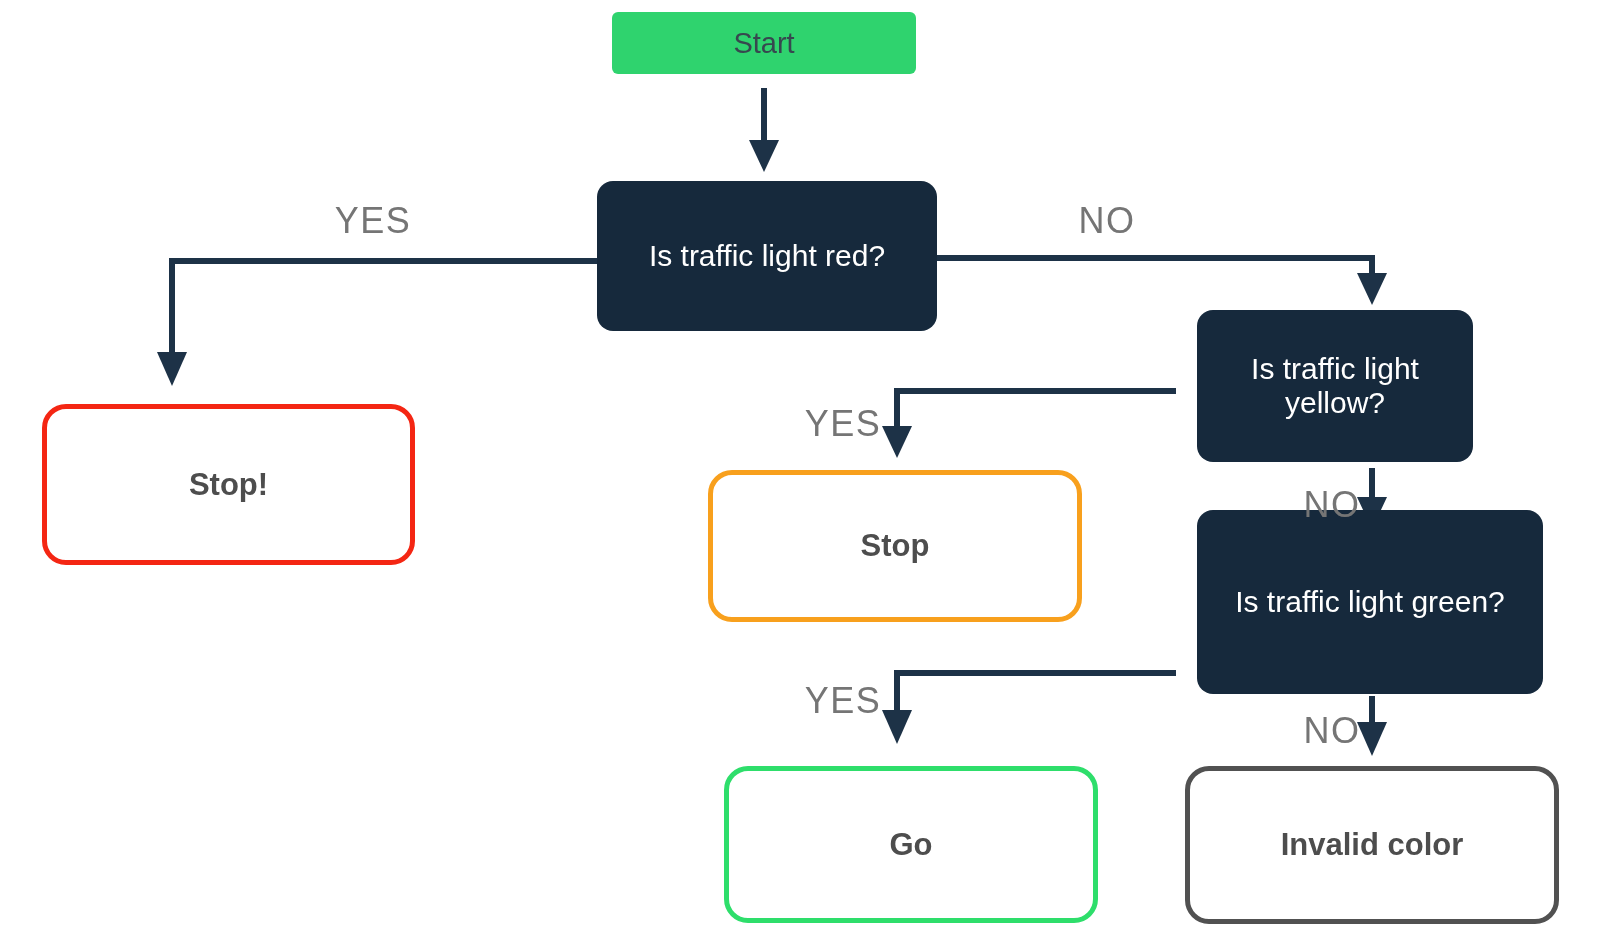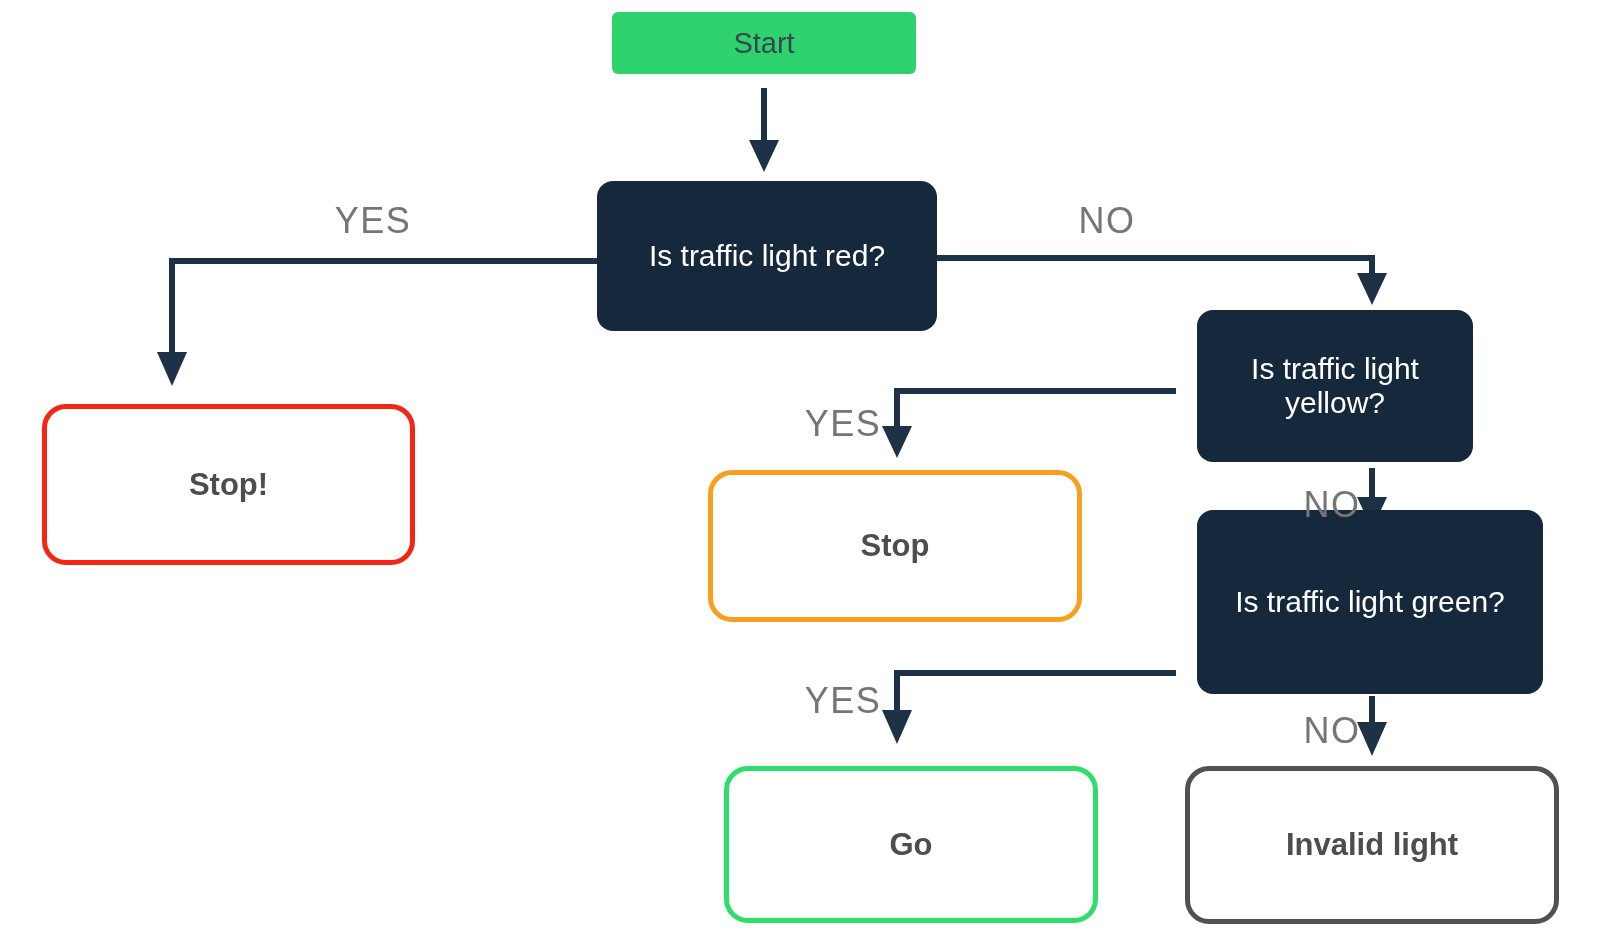--- a/index.html
+++ b/index.html
@@ -133,21 +133,21 @@
 
   <div class="node node-question node-q-green">
     <span>Is traffic light green?</span>
   </div>
 
   <div class="node node-outcome node-go">
     <span>Go</span>
   </div>
 
   <div class="node node-outcome node-invalid">
-    <span>Invalid light</span>
+    <span>Invalid color</span>
   </div>
 
   <div class="edge-label edge-label-red-yes">YES</div>
   <div class="edge-label edge-label-red-no">NO</div>
   <div class="edge-label edge-label-yellow-yes">YES</div>
   <div class="edge-label edge-label-yellow-no">NO</div>
   <div class="edge-label edge-label-green-yes">YES</div>
   <div class="edge-label edge-label-green-no">NO</div>
 
 </div>

